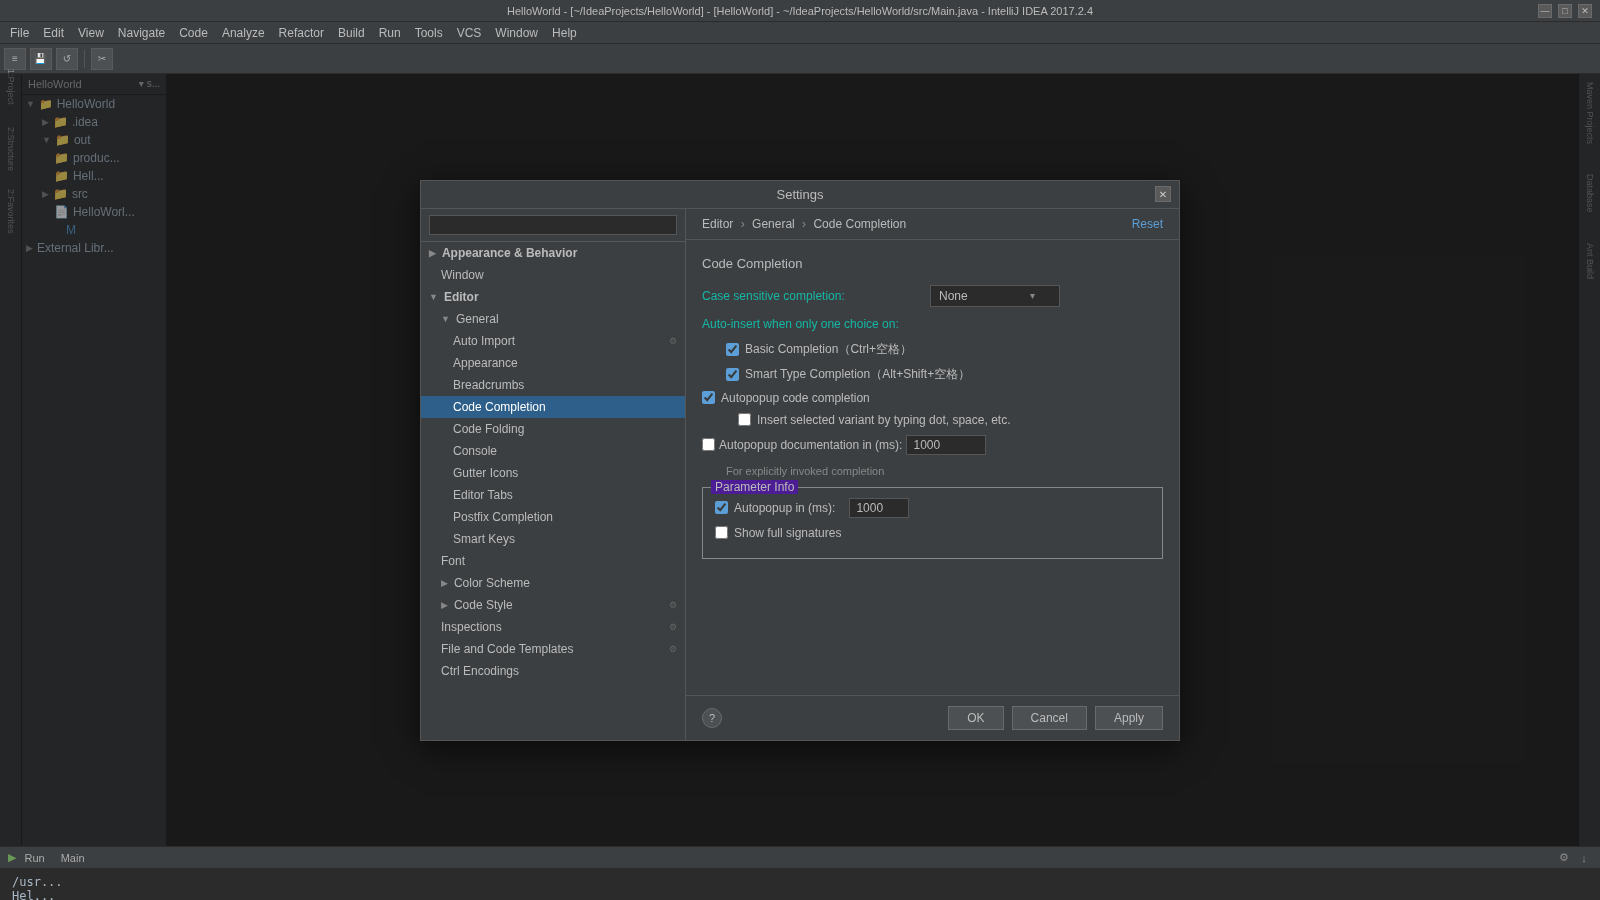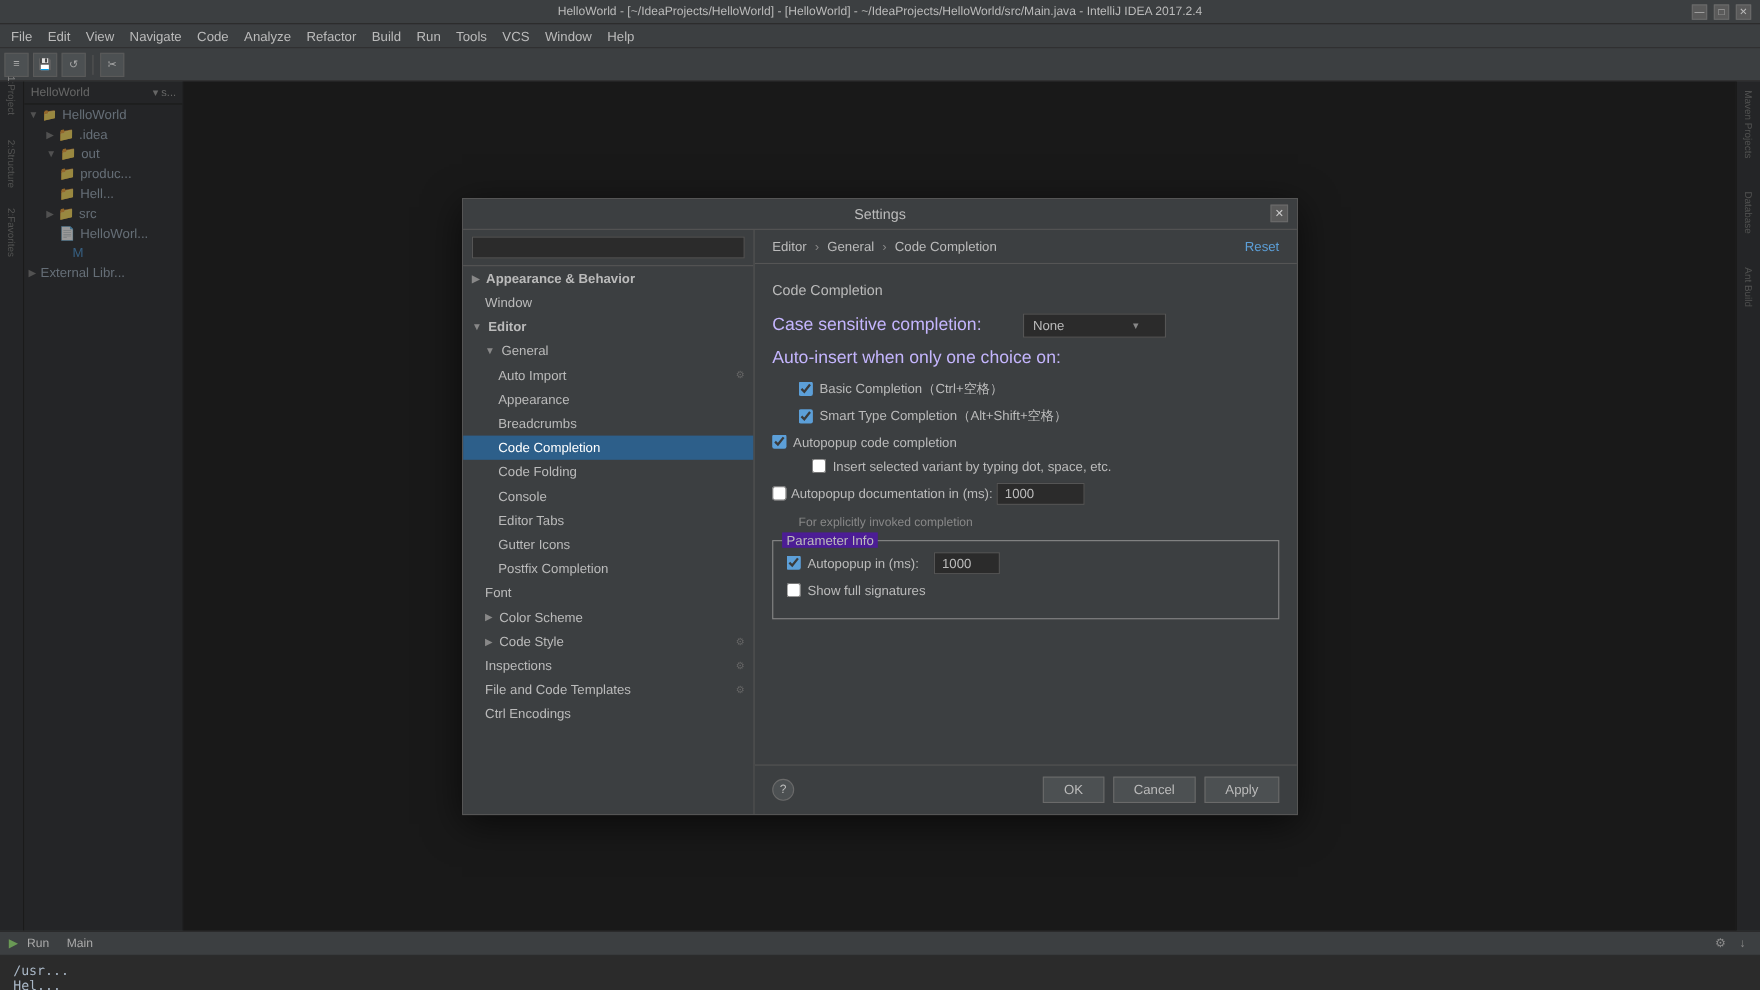--- a/index.html
+++ b/index.html
@@ -288,22 +288,22 @@
       margin-bottom: 14px;
     }
 
     .form-row {
       display: flex;
       align-items: center;
       margin-bottom: 10px;
       gap: 8px;
     }
     .form-label {
-      color: #c4b5fd;
-      font-size: 16px;
+      color: #14b8a6;
+      font-size: 12px;
       min-width: 220px;
     }
 
     
     .dropdown {
       background: #2b2b2b;
       border: 1px solid #555;
       color: #bbb;
       padding: 3px 24px 3px 8px;
       font-size: 12px;
@@ -590,27 +590,30 @@
           <div class="nav-item nav-indent-2 selected">
             <span>Code Completion</span>
           </div>
           <div class="nav-item nav-indent-2">
             <span>Code Folding</span>
           </div>
           <div class="nav-item nav-indent-2">
             <span>Console</span>
           </div>
           <div class="nav-item nav-indent-2">
+            <span>Gutter Icons</span>
+          </div>
+          <div class="nav-item nav-indent-2">
             <span>Editor Tabs</span>
           </div>
           <div class="nav-item nav-indent-2">
-            <span>Gutter Icons</span>
-          </div>
-          <div class="nav-item nav-indent-2">
             <span>Postfix Completion</span>
+          </div>
+          <div class="nav-item nav-indent-2">
+            <span>Smart Keys</span>
           </div>
           <div class="nav-item nav-indent-1">
             <span>Font</span>
           </div>
           <div class="nav-item nav-indent-1">
             <span class="arrow">▶</span>
             <span>Color Scheme</span>
           </div>
           <div class="nav-item nav-indent-1">
             <span class="arrow">▶</span>

